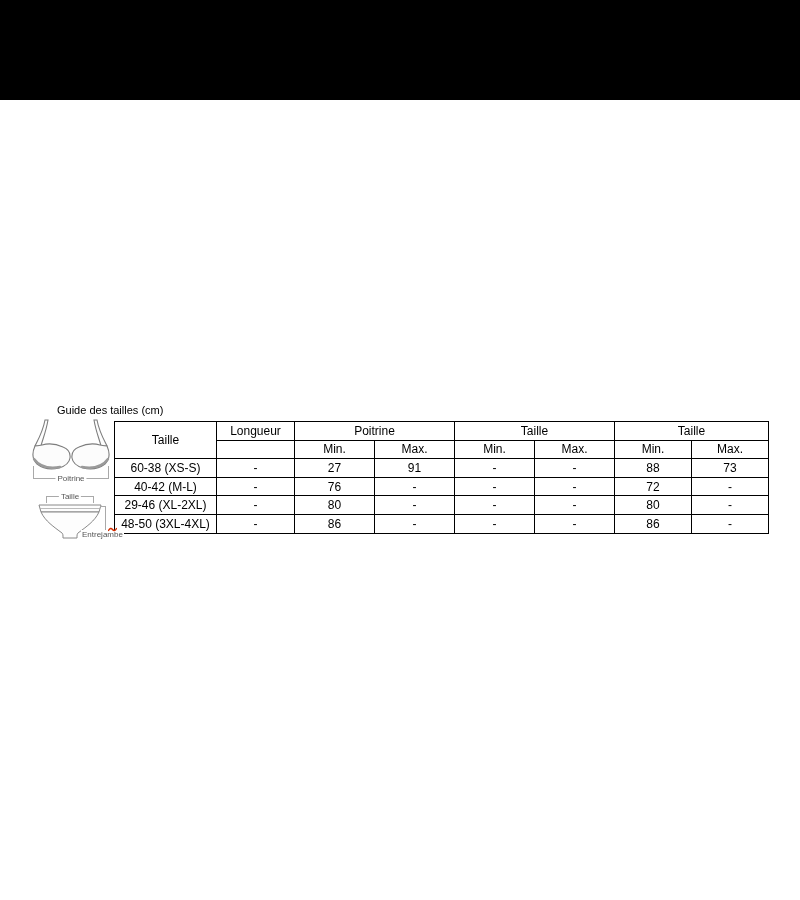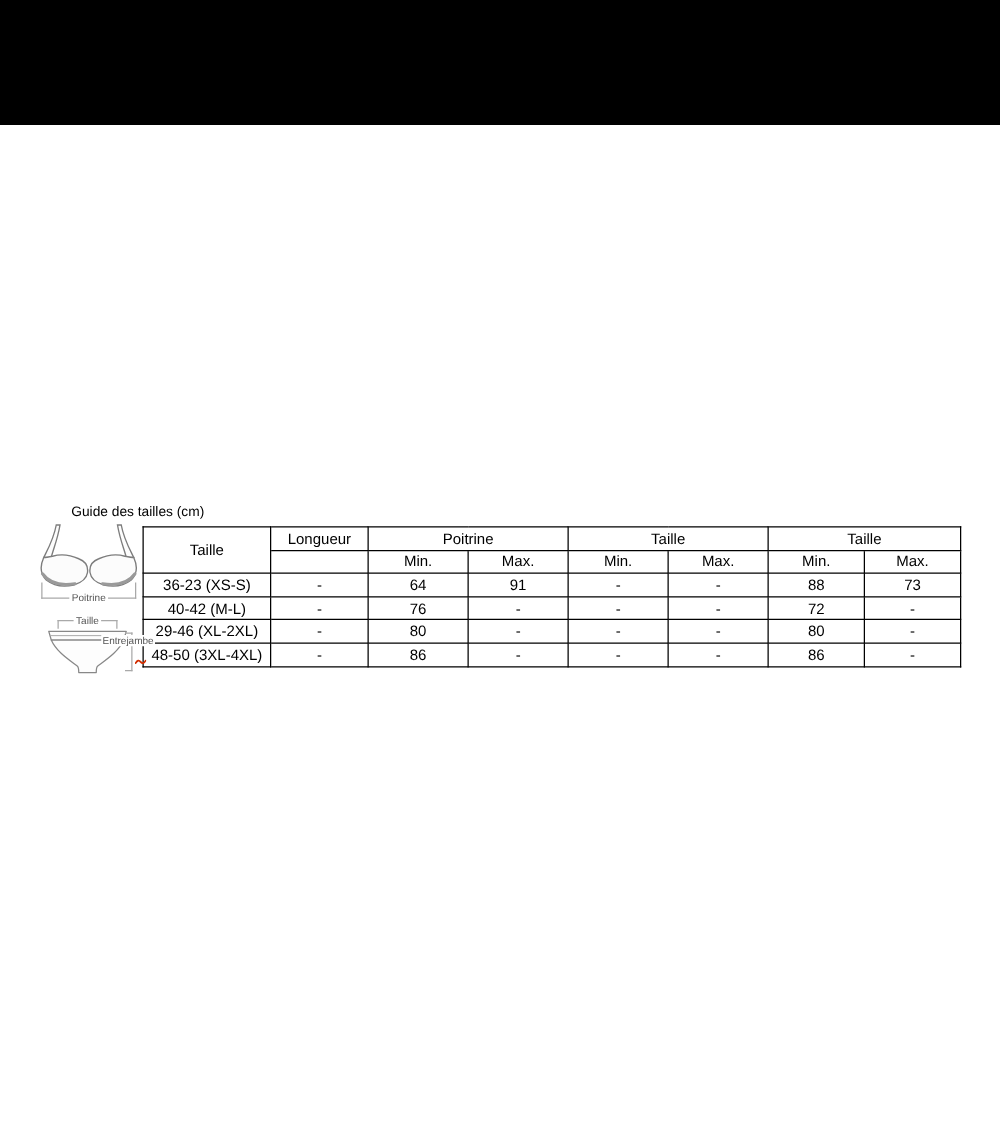--- a/index.html
+++ b/index.html
@@ -27,21 +27,21 @@
   .dim-bracket .dim-label{
     position:absolute;left:50%;transform:translateX(-50%);
     background:#fff;padding:0 2px;font-size:8px;color:#555;white-space:nowrap;line-height:9px;
   }
   .bracket-bust{left:33px;top:466px;width:76px;height:13px;border-left-width:1px;border-right-width:1px;border-bottom-width:1px;}
   .bracket-bust .dim-label{bottom:-5px;}
   .bracket-waist{left:46px;top:496px;width:48px;height:7px;border-left-width:1px;border-right-width:1px;border-top-width:1px;}
   .bracket-waist .dim-label{top:-5px;}
   .bracket-inseam{left:100px;top:506px;width:6px;height:31px;border-top-width:1px;border-right-width:1px;border-bottom-width:1px;}
   .inseam-label{
-    position:absolute;left:81px;top:508px;background:#fff;padding:0 1px;
+    position:absolute;left:81px;top:530px;background:#fff;padding:0 1px;
     font-size:8px;color:#555;white-space:nowrap;line-height:9px;z-index:3;
   }
   .red-artifact{position:absolute;left:108px;top:526px;z-index:4;}
 </style>
 </head>
 <body>
 
 <div id="canvas">
 
   <div class="top-banner"></div>
@@ -111,23 +111,23 @@
       <tr>
         <td></td>
         <td>Min.</td>
         <td>Max.</td>
         <td>Min.</td>
         <td>Max.</td>
         <td>Min.</td>
         <td>Max.</td>
       </tr>
       <tr>
-        <td>36-23 (XS-S)</td>
+        <td>60-38 (XS-S)</td>
         <td>-</td>
-        <td>64</td>
+        <td>27</td>
         <td>91</td>
         <td>-</td>
         <td>-</td>
         <td>88</td>
         <td>73</td>
       </tr>
       <tr>
         <td>40-42 (M-L)</td>
         <td>-</td>
         <td>76</td>

